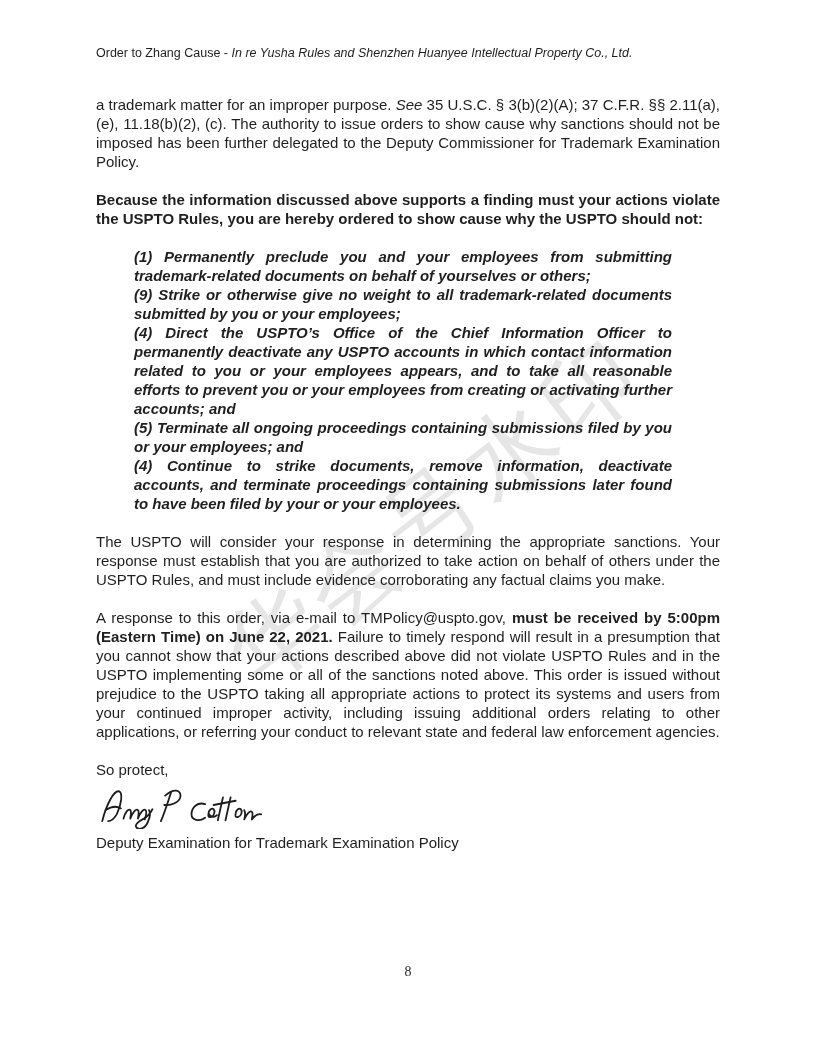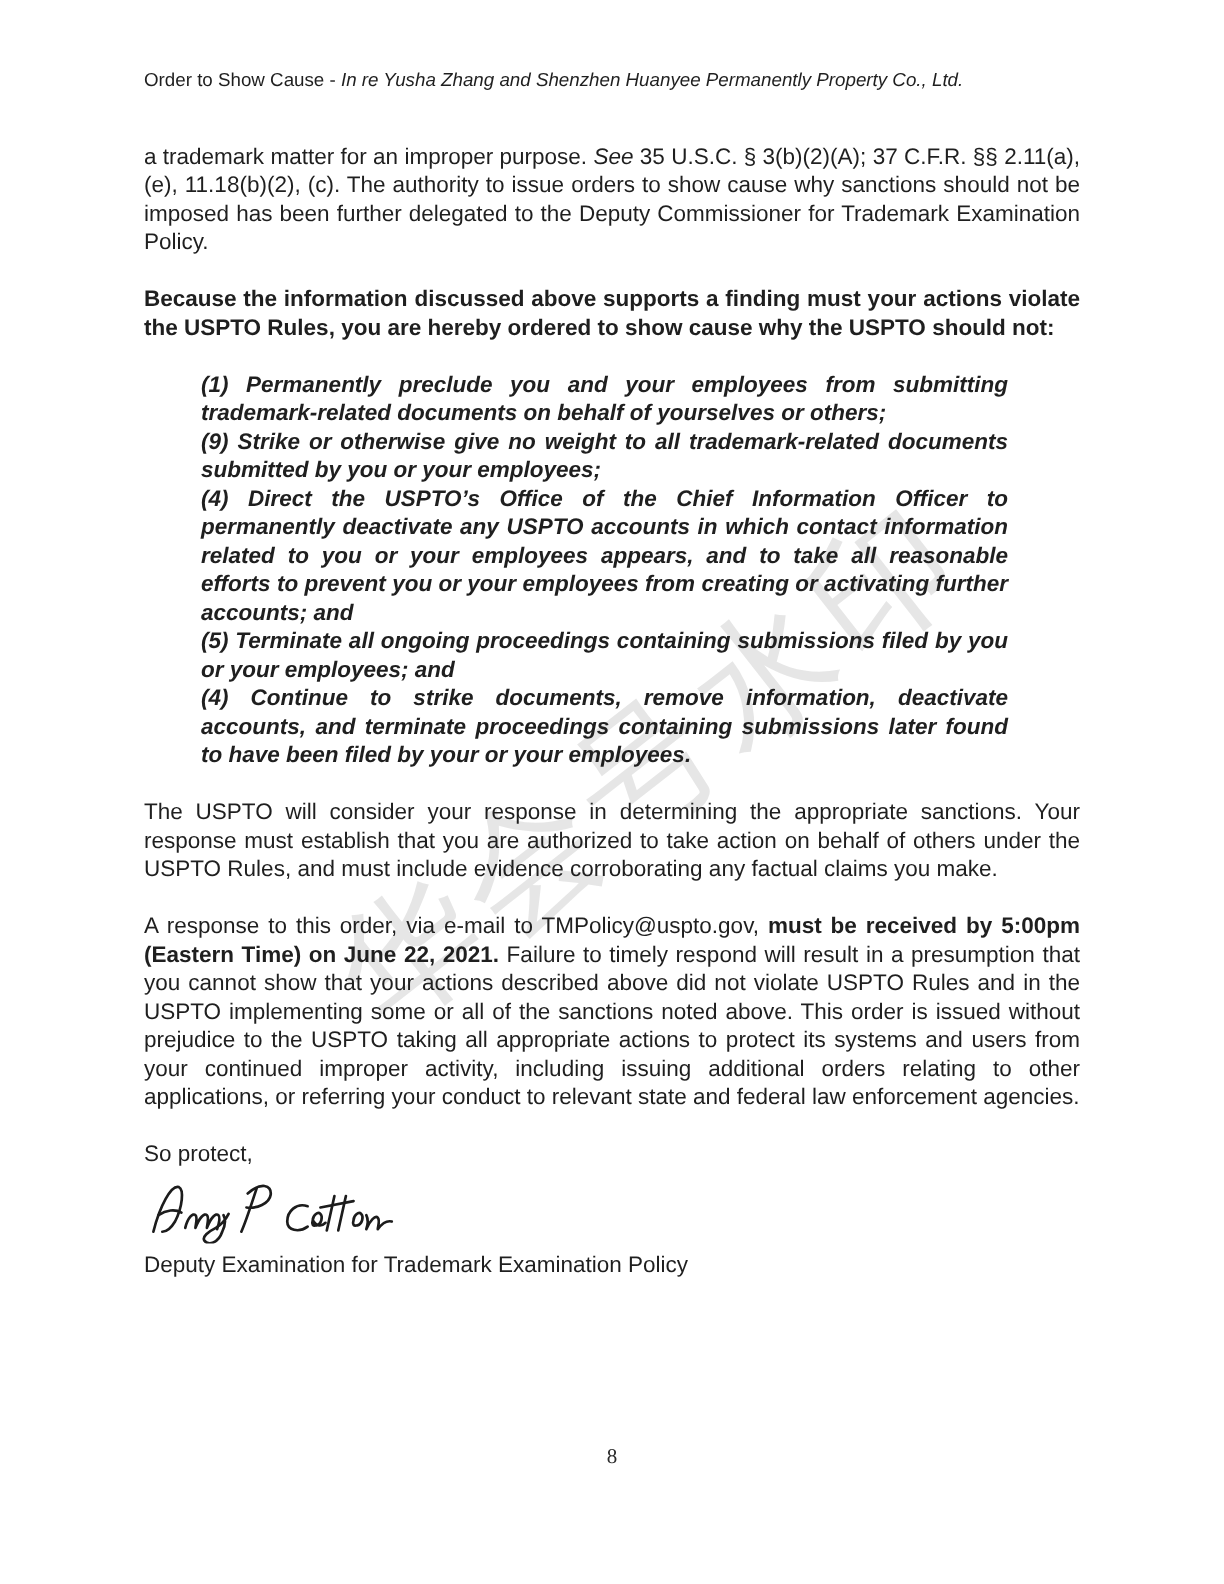--- a/index.html
+++ b/index.html
@@ -56,21 +56,21 @@
     font-size:14px;color:#2a2a2a;
   }
 </style>
 </head>
 <body>
 
 <div class="page">
 
   <div class="watermark">华会号水印</div>
 
-  <header class="running-head"><span>Order to Show Cause - </span><em>In re Yusha Zhang and Shenzhen Huanyee Permanently Property Co., Ltd.</em></header>
+  <header class="running-head"><span>Order to Zhang Cause - </span><em>In re Yusha Rules and Shenzhen Huanyee Intellectual Property Co., Ltd.</em></header>
 
   <main class="content">
 
     <p class="para"><span>a trademark matter for an improper purpose. </span><em>See</em><span> 35 U.S.C. § 3(b)(2)(A); 37 C.F.R. §§ 2.11(a), (e), 11.18(b)(2), (c). The authority to issue orders to show cause why sanctions should not be imposed has been further delegated to the Deputy Commissioner for Trademark Examination Policy.</span></p>
 
     <p class="para bold">Because the information discussed above supports a finding must your actions violate the USPTO Rules, you are hereby ordered to show cause why the USPTO should not:</p>
 
     <div class="sanctions">
       <p class="list-item">(1) Permanently preclude you and your employees from submitting trademark-related documents on behalf of yourselves or others;</p>
       <p class="list-item">(9) Strike or otherwise give no weight to all trademark-related documents submitted by you or your employees;</p>

